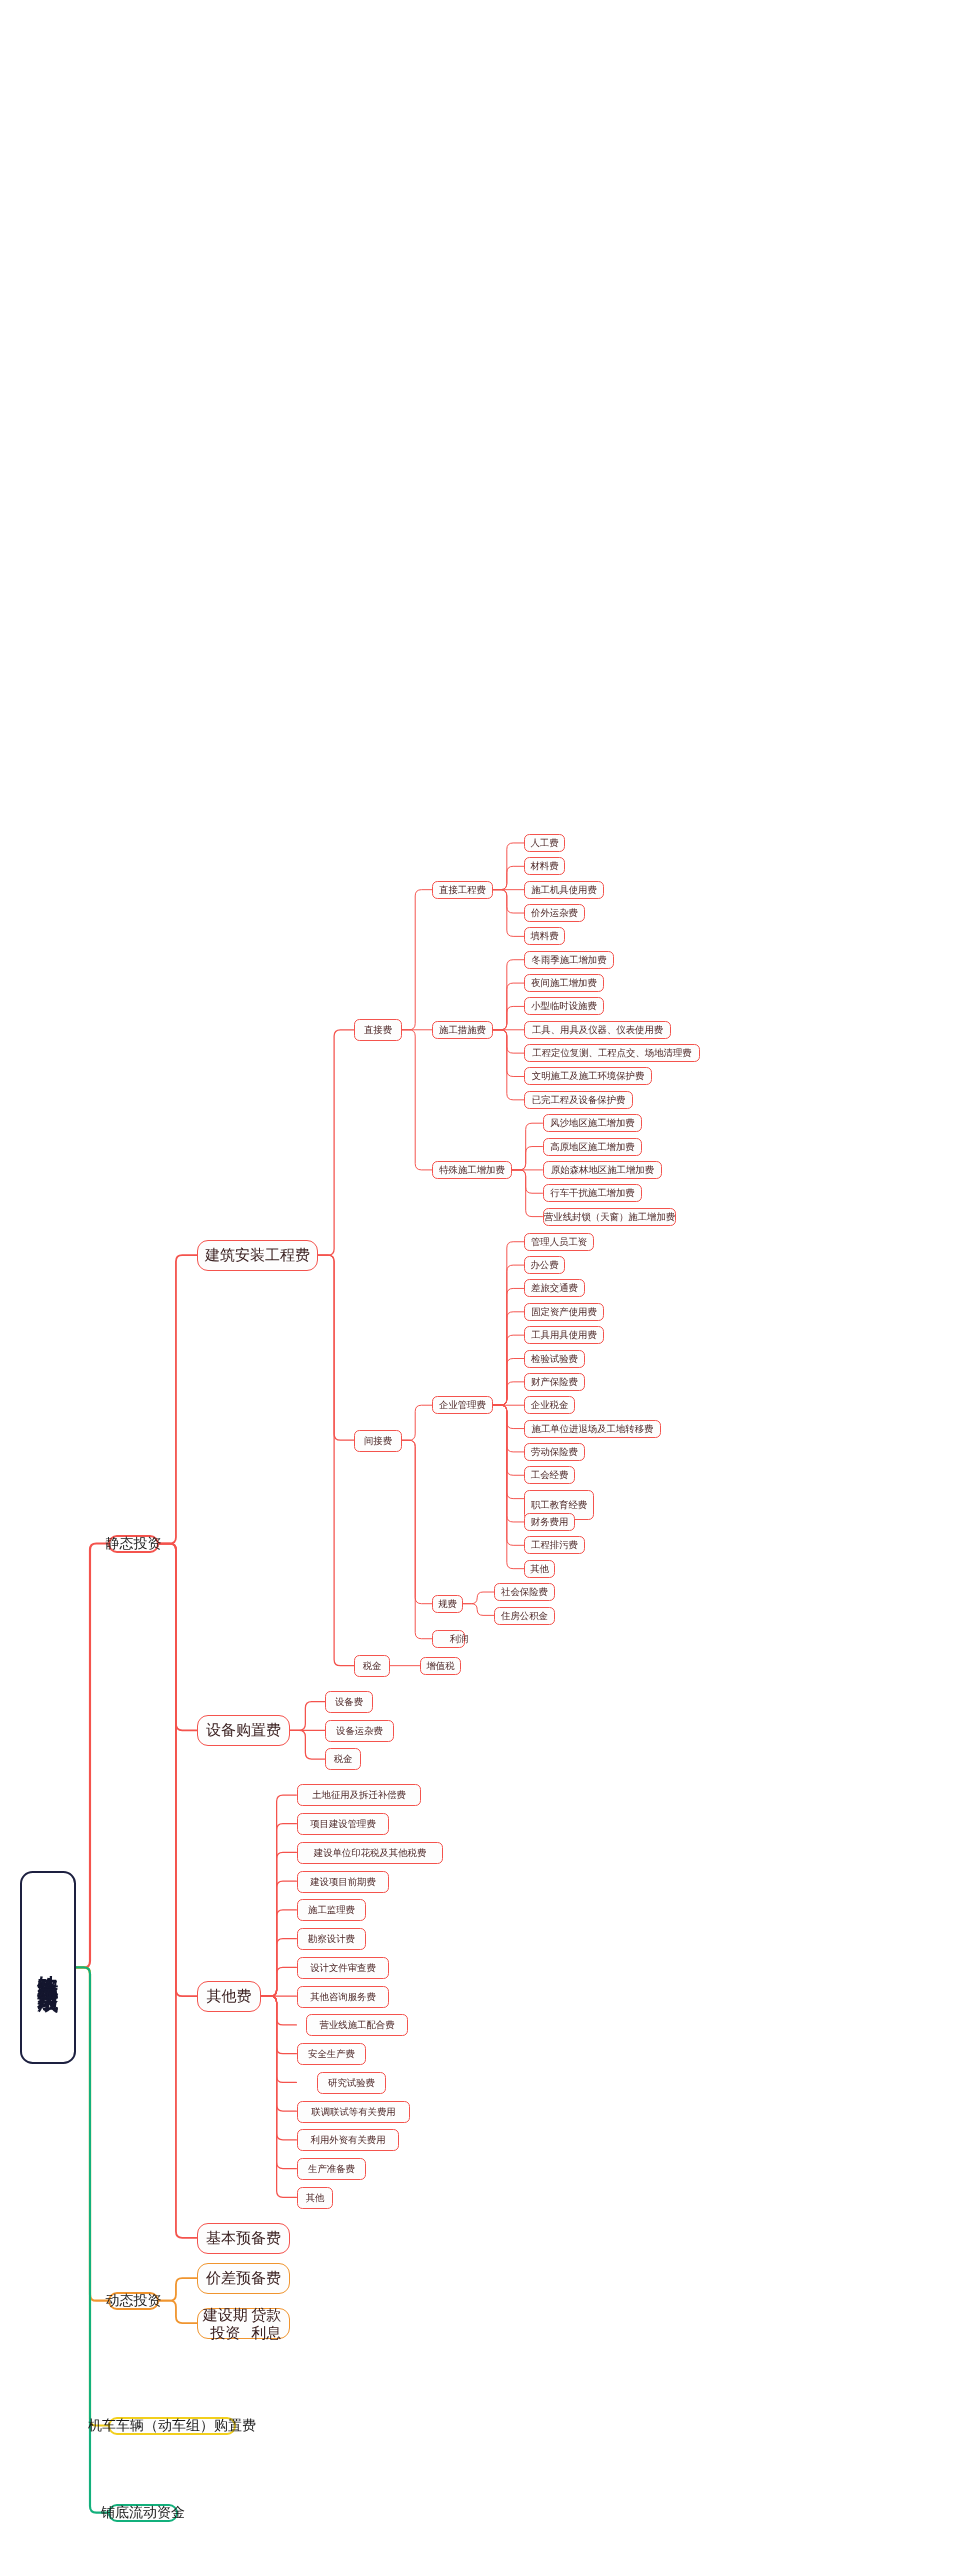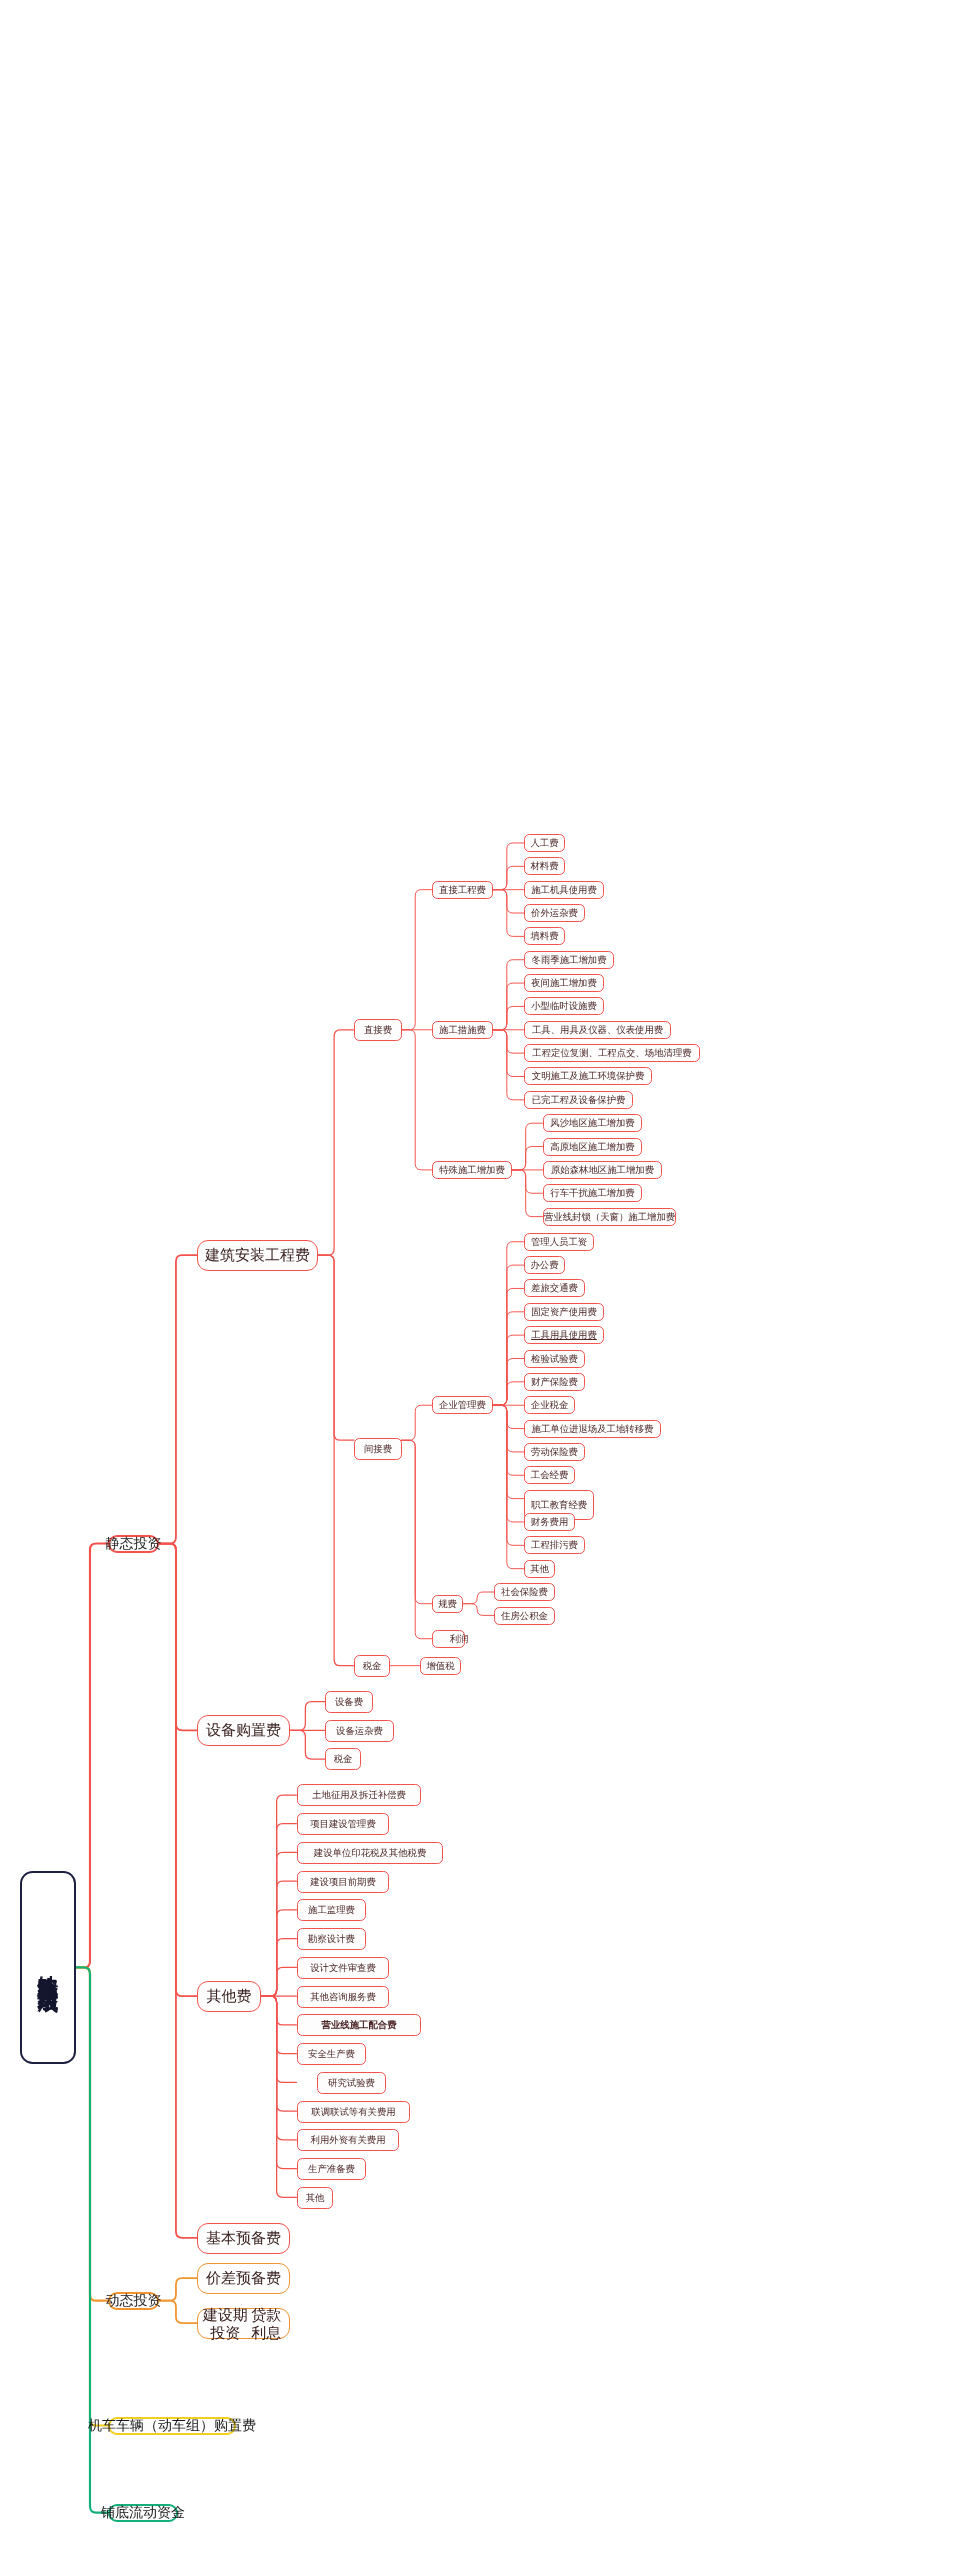--- a/index.html
+++ b/index.html
@@ -166,27 +166,27 @@
     <div class="node lvl3" style="left: 524px; top: 1021px; width: 147px; height: 18px; border-color: rgb(244, 83, 77);">工具、用具及仪器、仪表使用费</div>
     <div class="node lvl3" style="left: 524px; top: 1044px; width: 176px; height: 18px; border-color: rgb(244, 83, 77);">工程定位复测、工程点交、场地清理费</div>
     <div class="node lvl3" style="left: 524px; top: 1067px; width: 128px; height: 18px; border-color: rgb(244, 83, 77);">文明施工及施工环境保护费</div>
     <div class="node lvl3" style="left: 524px; top: 1091px; width: 109px; height: 18px; border-color: rgb(244, 83, 77);">已完工程及设备保护费</div>
     <div class="node lvl3" style="left: 432px; top: 1161px; width: 80px; height: 18px; border-color: rgb(244, 83, 77);">特殊施工增加费</div>
     <div class="node lvl3" style="left: 543px; top: 1114px; width: 99px; height: 18px; border-color: rgb(244, 83, 77);">风沙地区施工增加费</div>
     <div class="node lvl3" style="left: 543px; top: 1138px; width: 99px; height: 18px; border-color: rgb(244, 83, 77);">高原地区施工增加费</div>
     <div class="node lvl3" style="left: 543px; top: 1161px; width: 119px; height: 18px; border-color: rgb(244, 83, 77);">原始森林地区施工增加费</div>
     <div class="node lvl3" style="left: 543px; top: 1184px; width: 99px; height: 18px; border-color: rgb(244, 83, 77);">行车干扰施工增加费</div>
     <div class="node lvl3" style="left: 543px; top: 1208px; width: 133px; height: 18px; border-color: rgb(244, 83, 77);">营业线封锁（天窗）施工增加费</div>
-    <div class="node lvl3" style="left: 354px; top: 1430px; width: 48px; height: 21.6px; border-color: rgb(244, 83, 77); margin-top: 8px;">间接费</div>
+    <div class="node lvl3" style="left: 354px; top: 1430px; width: 48px; height: 21.6px; border-color: rgb(244, 83, 77);">间接费</div>
     <div class="node lvl3" style="left: 432px; top: 1396px; width: 61px; height: 18px; border-color: rgb(244, 83, 77);">企业管理费</div>
     <div class="node lvl3" style="left: 524px; top: 1233px; width: 70px; height: 18px; border-color: rgb(244, 83, 77);">管理人员工资</div>
     <div class="node lvl3" style="left: 524px; top: 1256px; width: 41px; height: 18px; border-color: rgb(244, 83, 77);">办公费</div>
     <div class="node lvl3" style="left: 524px; top: 1279px; width: 61px; height: 18px; border-color: rgb(244, 83, 77);">差旅交通费</div>
     <div class="node lvl3" style="left: 524px; top: 1303px; width: 80px; height: 18px; border-color: rgb(244, 83, 77);">固定资产使用费</div>
-    <div class="node lvl3" style="left: 524px; top: 1326px; width: 80px; height: 18px; border-color: rgb(244, 83, 77); text-decoration: underline;">工具用具使用费</div>
+    <div class="node lvl3" style="left: 524px; top: 1326px; width: 80px; height: 18px; border-color: rgb(244, 83, 77);">工具用具使用费</div>
     <div class="node lvl3" style="left: 524px; top: 1350px; width: 61px; height: 18px; border-color: rgb(244, 83, 77);">检验试验费</div>
     <div class="node lvl3" style="left: 524px; top: 1373px; width: 61px; height: 18px; border-color: rgb(244, 83, 77);">财产保险费</div>
     <div class="node lvl3" style="left: 524px; top: 1396px; width: 51px; height: 18px; border-color: rgb(244, 83, 77);">企业税金</div>
     <div class="node lvl3" style="left: 524px; top: 1420px; width: 137px; height: 18px; border-color: rgb(244, 83, 77);">施工单位进退场及工地转移费</div>
     <div class="node lvl3" style="left: 524px; top: 1443px; width: 61px; height: 18px; border-color: rgb(244, 83, 77);">劳动保险费</div>
     <div class="node lvl3" style="left: 524px; top: 1466px; width: 51px; height: 18px; border-color: rgb(244, 83, 77);">工会经费</div>
     <div class="node lvl3" style="left: 524px; top: 1490px; width: 70px; height: 30px; border-color: rgb(244, 83, 77);">职工教育经费</div>
     <div class="node lvl3" style="left: 524px; top: 1513px; width: 51px; height: 18px; border-color: rgb(244, 83, 77);">财务费用</div>
     <div class="node lvl3" style="left: 524px; top: 1536px; width: 61px; height: 18px; border-color: rgb(244, 83, 77);">工程排污费</div>
     <div class="node lvl3" style="left: 524px; top: 1560px; width: 31px; height: 18px; border-color: rgb(244, 83, 77);">其他</div>
@@ -202,21 +202,21 @@
     <div class="node lvl3" style="left: 325px; top: 1748px; width: 36px; height: 21.6px; border-color: rgb(244, 83, 77);">税金</div>
     <div class="node lvl2" style="left: 197px; top: 1981px; width: 64px; height: 31px; border-color: rgb(244, 83, 77);">其他费</div>
     <div class="node lvl3" style="left: 297px; top: 1784px; width: 124px; height: 21.6px; border-color: rgb(244, 83, 77);">土地征用及拆迁补偿费</div>
     <div class="node lvl3" style="left: 297px; top: 1813px; width: 92px; height: 21.6px; border-color: rgb(244, 83, 77);">项目建设管理费</div>
     <div class="node lvl3" style="left: 297px; top: 1842px; width: 146px; height: 21.6px; border-color: rgb(244, 83, 77);">建设单位印花税及其他税费</div>
     <div class="node lvl3" style="left: 297px; top: 1871px; width: 92px; height: 21.6px; border-color: rgb(244, 83, 77);">建设项目前期费</div>
     <div class="node lvl3" style="left: 297px; top: 1899px; width: 69px; height: 21.6px; border-color: rgb(244, 83, 77);">施工监理费</div>
     <div class="node lvl3" style="left: 297px; top: 1928px; width: 69px; height: 21.6px; border-color: rgb(244, 83, 77);">勘察设计费</div>
     <div class="node lvl3" style="left: 297px; top: 1957px; width: 92px; height: 21.6px; border-color: rgb(244, 83, 77);">设计文件审查费</div>
     <div class="node lvl3" style="left: 297px; top: 1986px; width: 92px; height: 22px; border-color: rgb(244, 83, 77);">其他咨询服务费</div>
-    <div class="node lvl3" style="left: 297px; top: 2014px; width: 124px; height: 21.6px; border-color: rgb(244, 83, 77); font-weight: bold;">营业线施工配合费</div>
+    <div class="node lvl3" style="left: 306px; top: 2014px; width: 102px; height: 21.6px; border-color: rgb(244, 83, 77);">营业线施工配合费</div>
     <div class="node lvl3" style="left: 297px; top: 2043px; width: 69px; height: 21.6px; border-color: rgb(244, 83, 77);">安全生产费</div>
     <div class="node lvl3" style="left: 297px; top: 2072px; width: 69px; height: 21.6px; border-color: rgb(244, 83, 77); margin-left: 20px;">研究试验费</div>
     <div class="node lvl3" style="left: 297px; top: 2101px; width: 113px; height: 21.6px; border-color: rgb(244, 83, 77);">联调联试等有关费用</div>
     <div class="node lvl3" style="left: 297px; top: 2129px; width: 102px; height: 21.6px; border-color: rgb(244, 83, 77);">利用外资有关费用</div>
     <div class="node lvl3" style="left: 297px; top: 2158px; width: 69px; height: 21.6px; border-color: rgb(244, 83, 77);">生产准备费</div>
     <div class="node lvl3" style="left: 297px; top: 2187px; width: 36px; height: 21.6px; border-color: rgb(244, 83, 77);">其他</div>
     <div class="node lvl2" style="left: 197px; top: 2223px; width: 93px; height: 31px; border-color: rgb(244, 83, 77);">基本预备费</div>
     <div class="node lvl1" style="left: 108px; top: 2292px; width: 51px; height: 18px; border-color: rgb(240, 149, 47);">动态投资</div>
     <div class="node lvl2" style="left: 197px; top: 2263px; width: 93px; height: 31px; border-color: rgb(240, 149, 47);">价差预备费</div>
     <div class="node lvl2 two-line" style="left: 197px; top: 2308px; width: 93px; height: 31px; border-color: rgb(240, 149, 47);">

